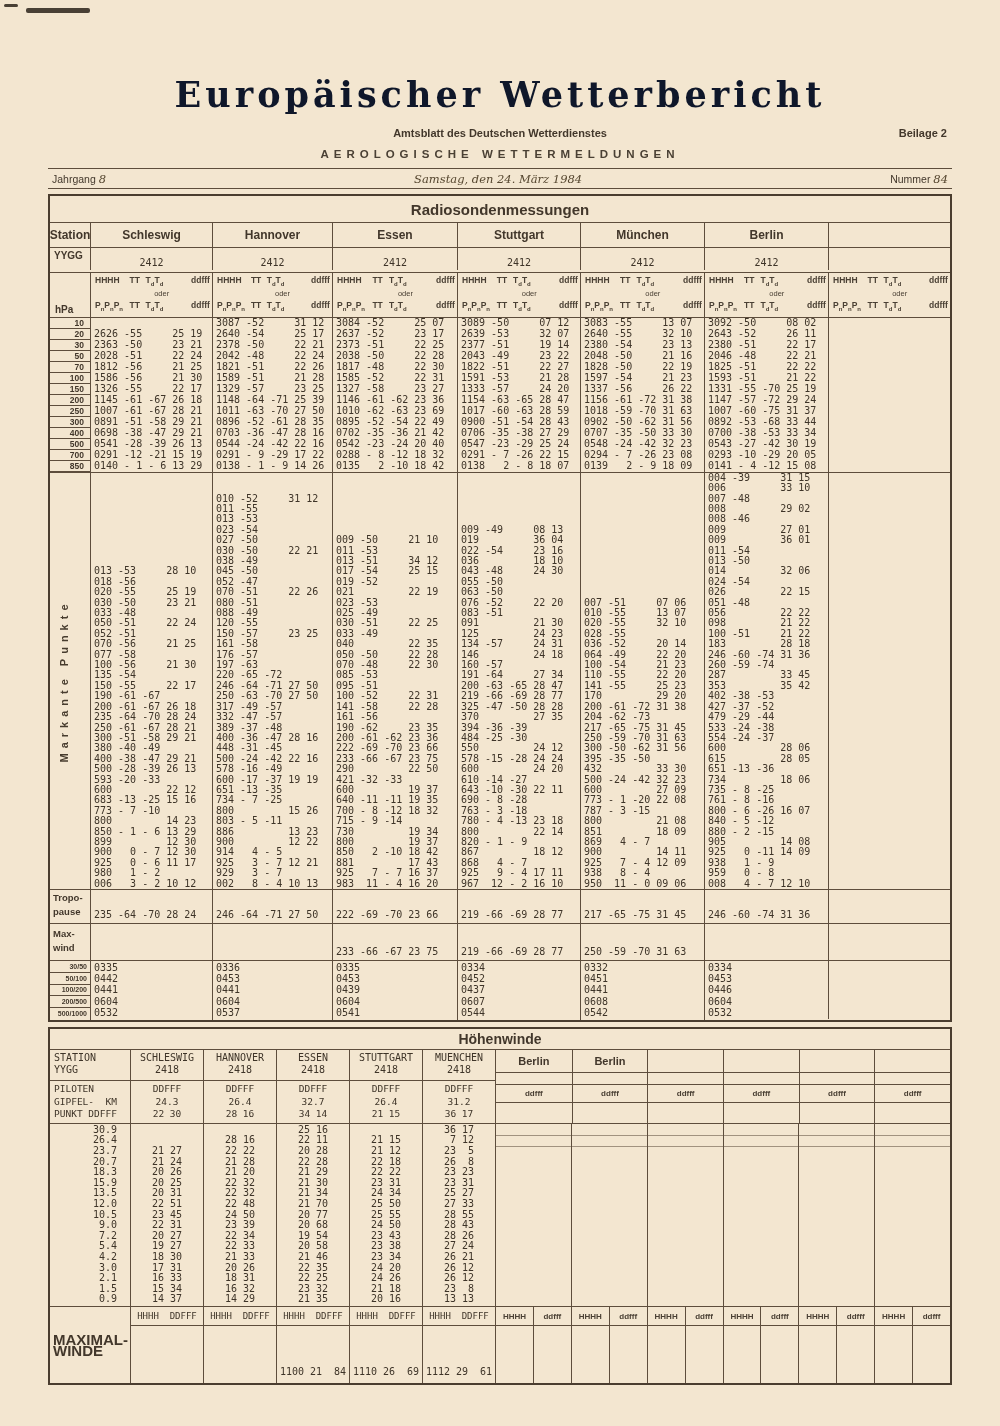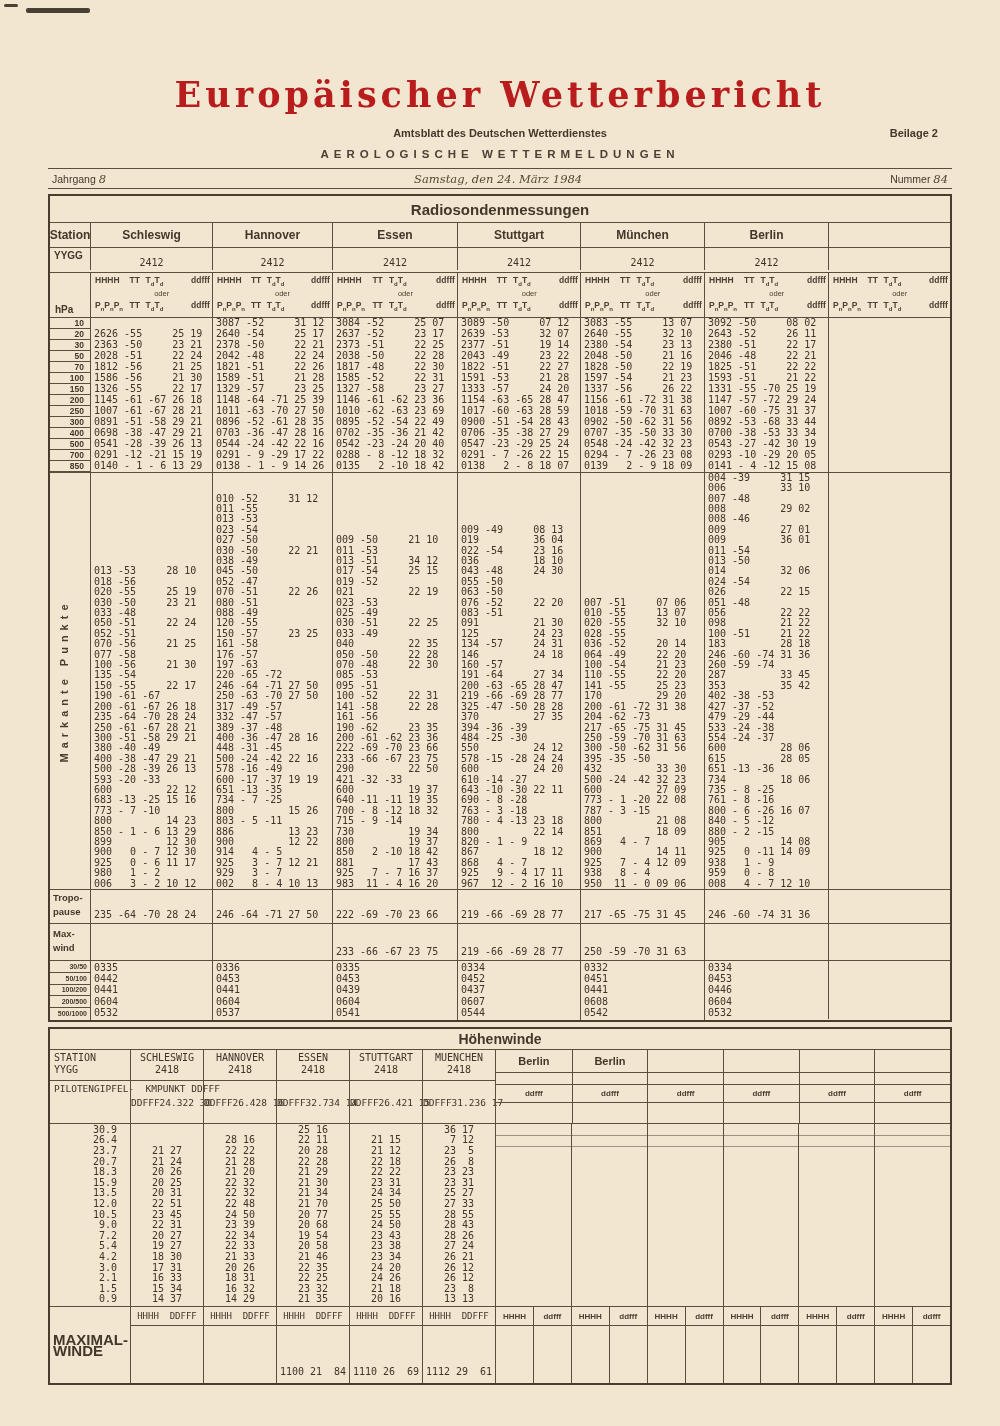--- a/index.html
+++ b/index.html
@@ -6,23 +6,23 @@
     --paper:#f3e6d0; --ink:#42372b; --type:#3e3428; --line:#5d4d3c; --heavy:#4a3d2f; --hand:#55462f;
   }
   html,body{margin:0;padding:0;background:#d8c9b2;}
   .page{position:relative;width:1000px;height:1426px;background:var(--paper);
         font-family:"Liberation Sans",sans-serif;color:var(--ink);overflow:hidden;}
   .artifact{position:absolute;background:#2a221a;opacity:.85;border-radius:2px;}
   .wrap{position:absolute;left:48px;top:0;width:904px;}
   .mono{font-family:"DejaVu Sans Mono",monospace;white-space:pre;color:var(--type);}
   
   .masthead{text-align:center;margin-top:74px;font-family:"DejaVu Serif",serif;font-weight:bold;
-            font-size:35px;letter-spacing:4px;color:#b91c1c;}
+            font-size:35px;letter-spacing:4px;color:#0f172a;}
   .subrow{position:relative;text-align:center;margin-top:12px;font-size:11px;font-weight:bold;}
-  .supplement{position:absolute;right:14px;top:0;font-weight:bold;font-size:11px;}
+  .supplement{position:absolute;right:5px;top:0;font-weight:bold;font-size:11px;}
   .secline{text-align:center;margin-top:9px;font-size:11.5px;letter-spacing:5px;font-weight:bold;color:#4a4034;}
   .ruled{border-top:1.6px solid var(--line);border-bottom:1.4px solid var(--line);
          display:flex;align-items:center;justify-content:space-between;height:19px;margin-top:8px;
          font-size:10.5px;padding:0 4px;}
   .hand{font-family:"DejaVu Serif",serif;font-style:italic;color:var(--hand);font-size:11.5px;}
   
   .box{border:2.2px solid var(--heavy);margin-top:5px;background:var(--paper);}
   .box-title{text-align:center;font-weight:bold;font-size:15px;padding:5px 0 4px;}
   .rs-grid{display:grid;grid-template-columns:40px 122px 120px 125px 123px 124px 124px 1fr;}
   .rs-grid>*{border-left:1.4px solid var(--line);min-width:0;}
@@ -61,21 +61,21 @@
   .hw-lgrid>*{border-left:1.4px solid var(--line);min-width:0;}
   .hw-lgrid>*:first-child{border-left:none;}
   .hw-right{flex:1;border-left:1.4px solid var(--line);display:flex;flex-direction:column;}
   .hw-rgrid{display:grid;grid-template-columns:repeat(6,1fr);flex:none;}
   .hw-rgrid>*{border-left:1.2px solid var(--line);min-width:0;display:flex;align-items:center;justify-content:center;}
   .hw-rgrid>*:first-child{border-left:none;}
   .hw-station{height:30px;}
   .hw-station .stn{display:flex;flex-direction:column;align-items:center;font-size:10px;line-height:12px;padding-top:2px;}
   .hw-station .stlabel{align-items:flex-start;padding-left:4px;}
   .hw-pilot{height:42px;border-top:1.4px solid var(--line);}
-  .hw-pilot .pcell{display:flex;flex-direction:row;align-items:center;font-size:9.5px;line-height:12.5px;padding-top:2px;}
+  .hw-pilot .pcell{display:flex;flex-direction:column;align-items:center;font-size:9.5px;line-height:12.5px;padding-top:2px;}
   .hw-pilot .plabel{align-items:flex-start;padding-left:4px;line-height:12.5px;}
   .berlin-hdr{font-weight:bold;font-size:11px;height:22px;border-bottom:1.3px solid var(--line);}
   .thin-strip{height:11px;border-bottom:1.2px solid var(--line);}
   .ddfff-strip{height:17px;border-bottom:1.2px solid var(--line);font-size:8px;font-weight:bold;color:#4a4034;}
   .fill-strip{flex:1;}
   .hw-wind{display:grid;grid-template-columns:80px repeat(5,73px) repeat(6,1fr);border-top:1.6px solid var(--line);}
   .hw-wind>*{border-left:1.2px solid var(--line);min-width:0;}
   .hw-wind>*:first-child{border-left:none;}
   .wind-col{display:flex;flex-direction:column;}
   .wind-col>div{height:10.6px;display:flex;align-items:center;justify-content:center;font-size:10px;}

